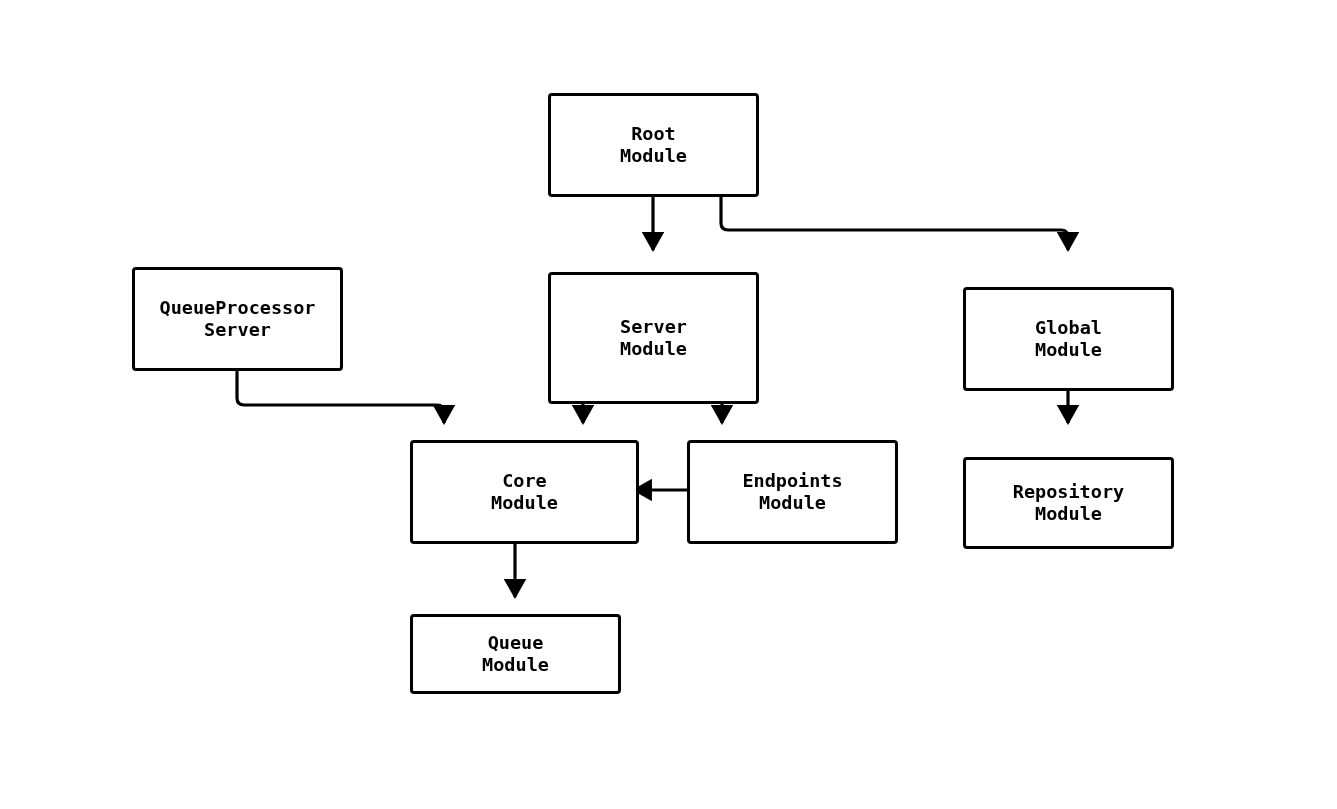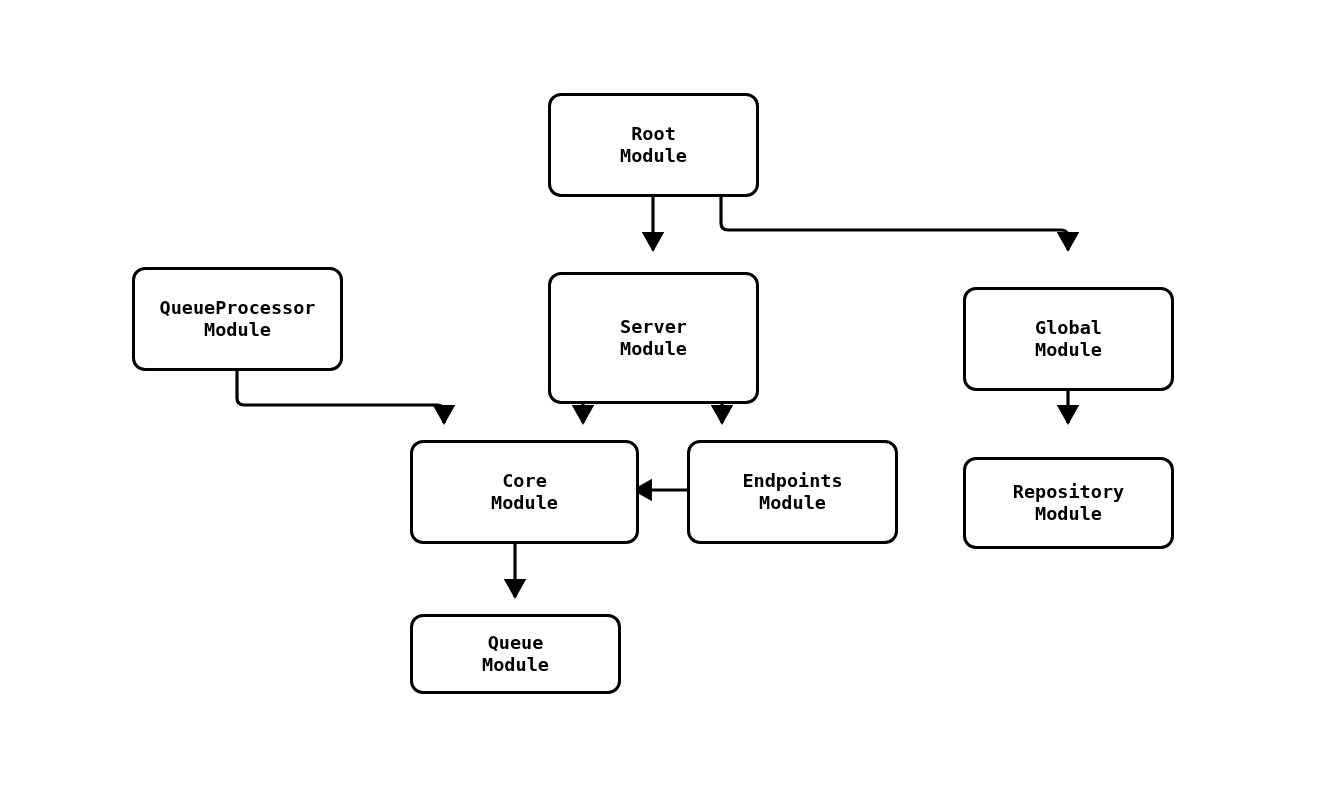--- a/index.html
+++ b/index.html
@@ -25,23 +25,24 @@
     left: 0;
     top: 0;
     width: 1337px;
     height: 809px;
   }
   .node {
     position: absolute;
     box-sizing: border-box;
     background: #ffffff;
     border: 3.2px solid #000000;
-    border-radius: 13px;
+    border-radius: 4px;
     display: flex;
     flex-direction: column;
+    align-items: center;
     justify-content: center;
     z-index: 2;
   }
   .node-label {
     font-family: "DejaVu Sans Mono", "Liberation Mono", monospace;
     font-size: 18.5px;
     line-height: 22px;
     font-weight: 700;
     color: #000000;
     text-align: center;
@@ -81,21 +82,21 @@
     </g>
   </svg>
 
   <div class="node" style="left:548px; top:93px; width:211px; height:104px;">
     <div class="node-label">Root
 Module</div>
   </div>
 
   <div class="node" style="left:132px; top:267px; width:211px; height:104px;">
     <div class="node-label">QueueProcessor
-Module</div>
+Server</div>
   </div>
 
   <div class="node" style="left:548px; top:272px; width:211px; height:132px;">
     <div class="node-label">Server
 Module</div>
   </div>
 
   <div class="node" style="left:963px; top:267px; width:211px; height:104px;margin-top:20px;">
     <div class="node-label">Global
 Module</div>

